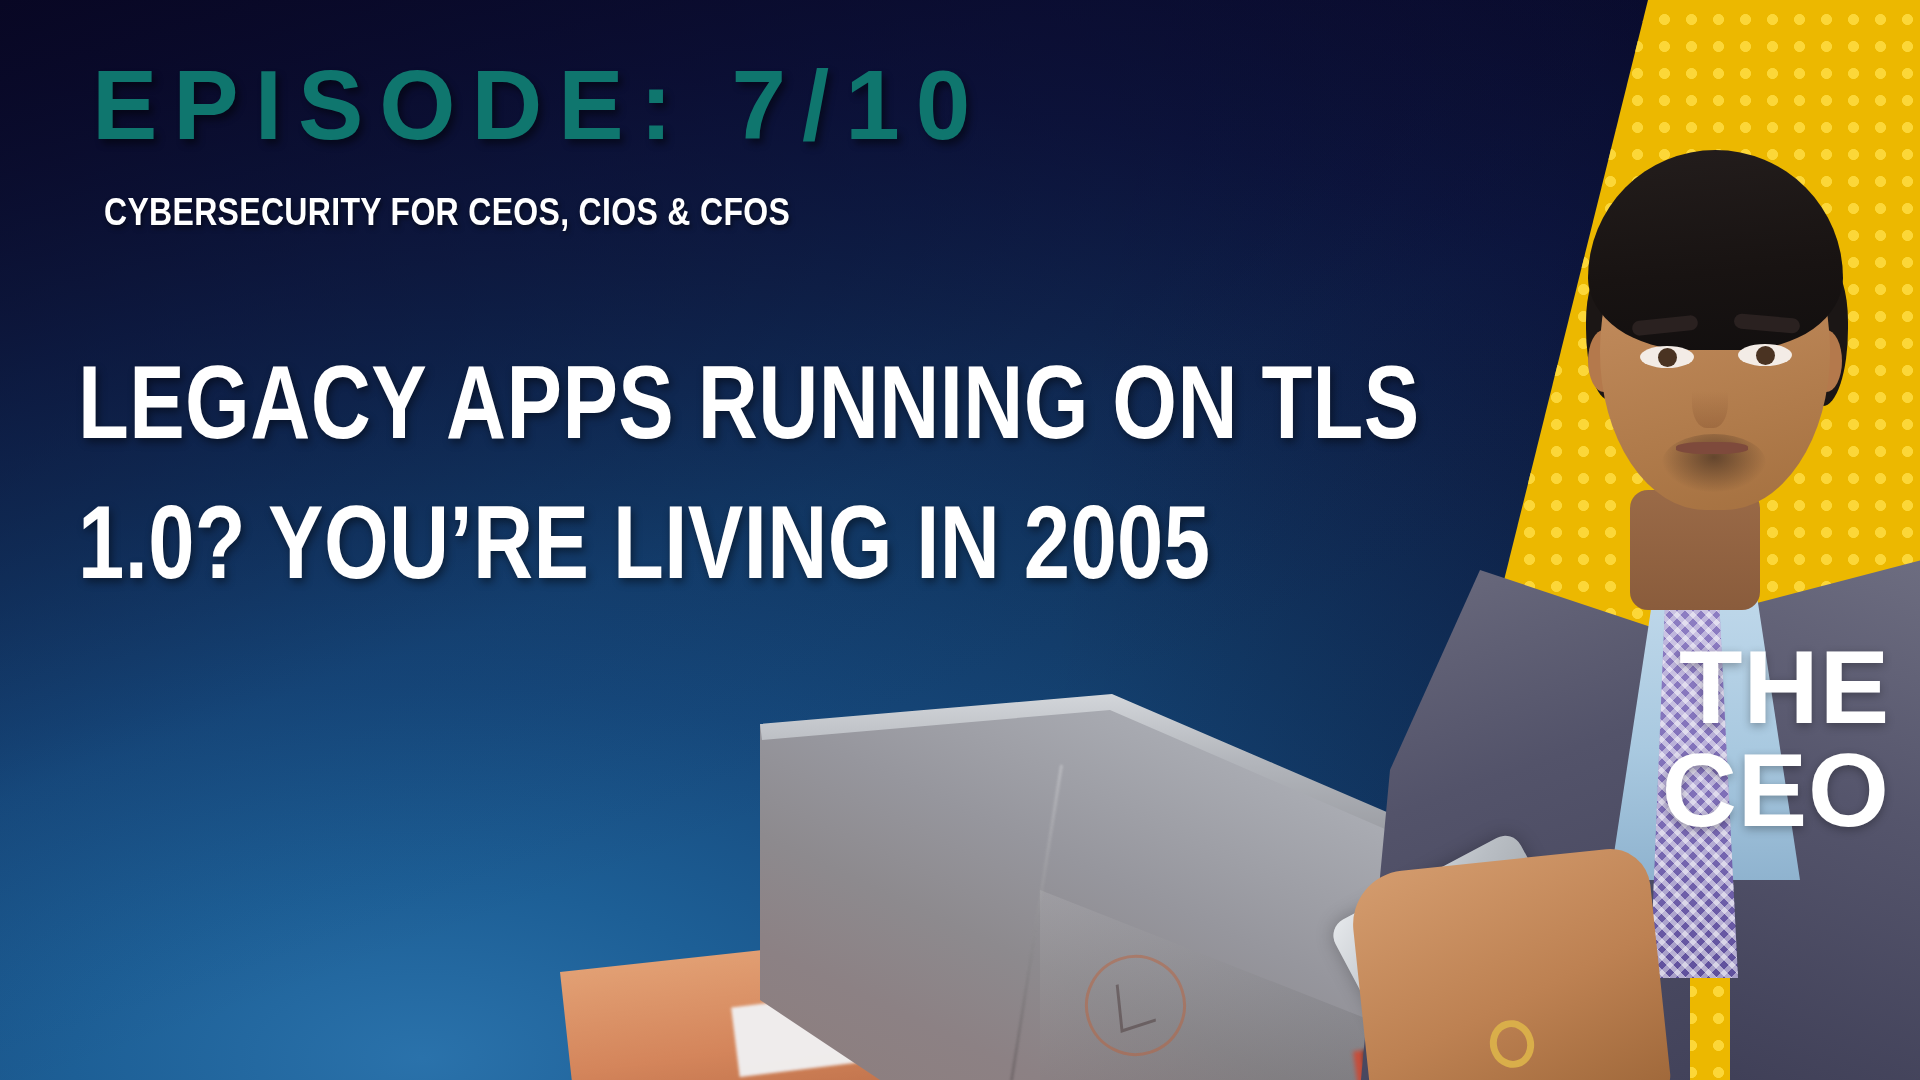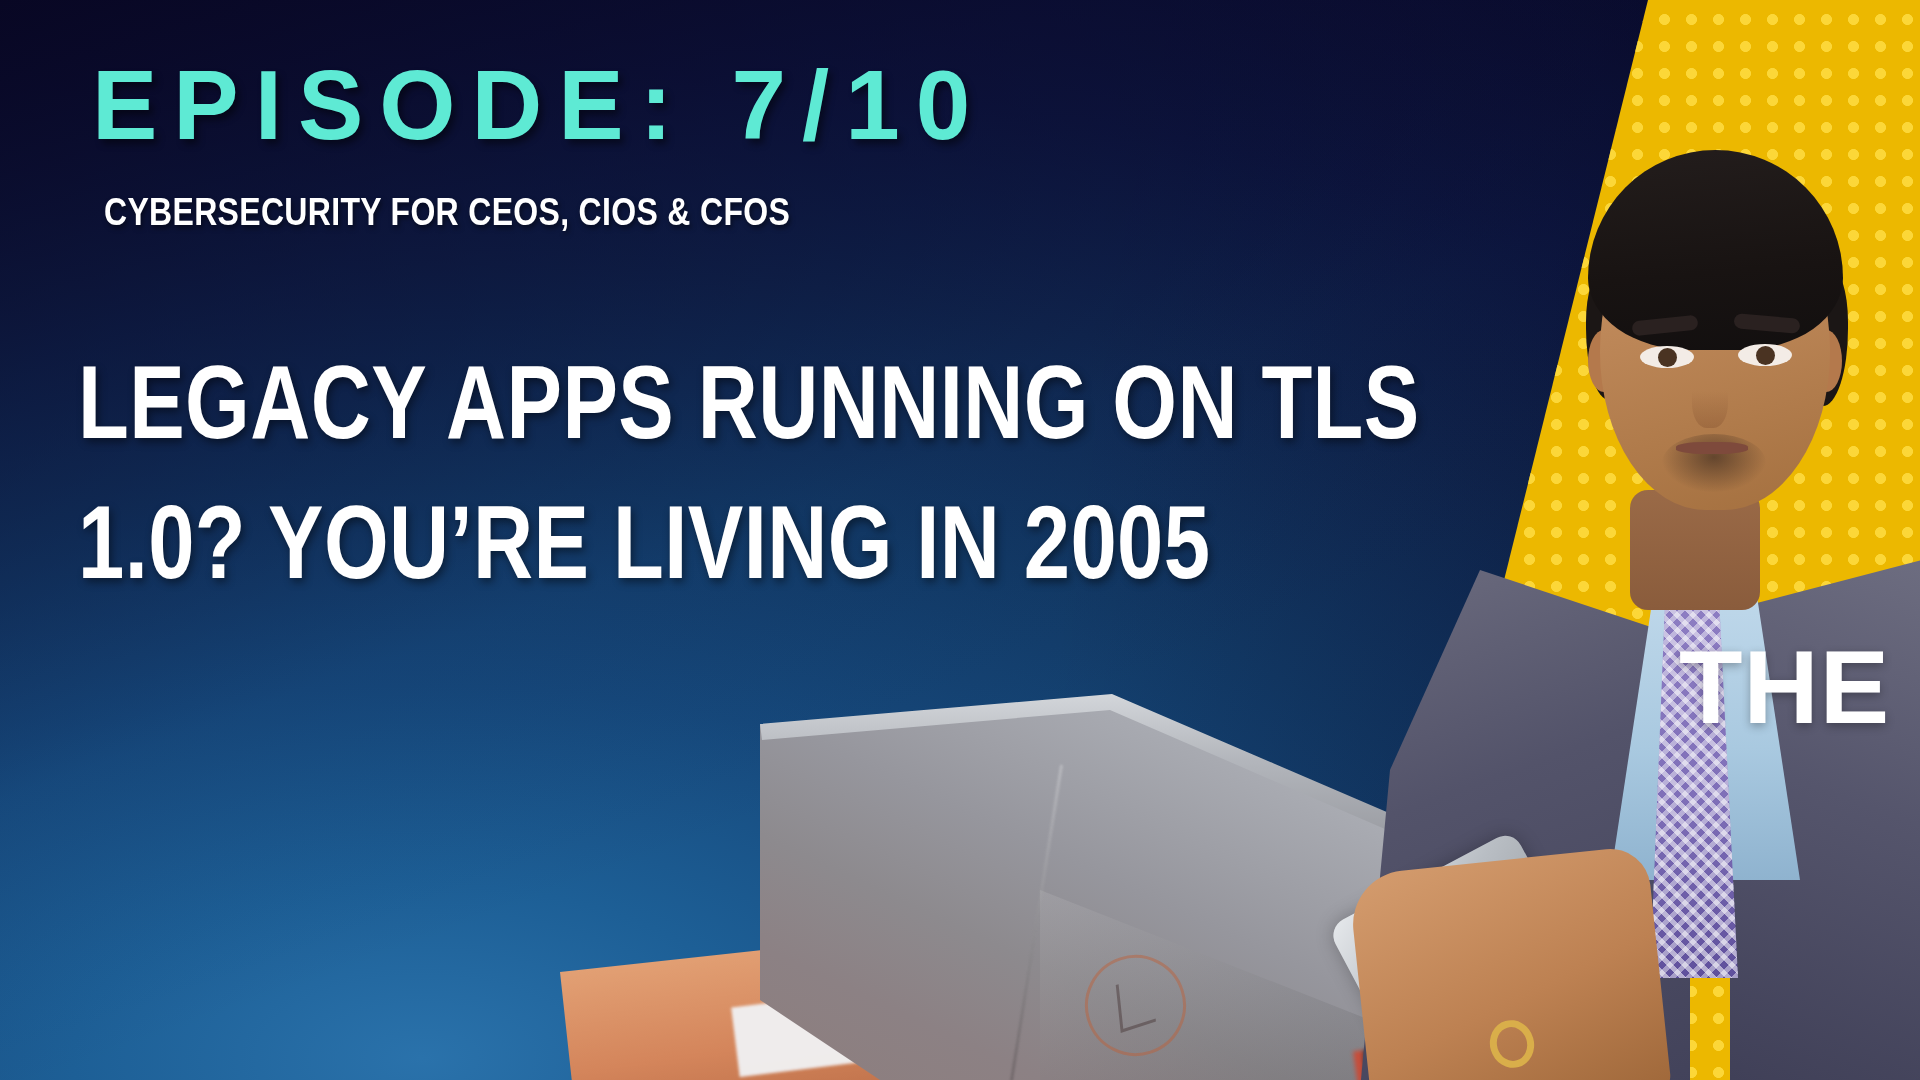--- a/index.html
+++ b/index.html
@@ -245,21 +245,21 @@
     box-shadow: 0 0 18px rgba(0,0,0,0.25);
   }
 
   
   .text-layer { position: absolute; inset: 0; }
 
   .episode {
     position: absolute;
     left: 92px;
     top: 56px;
-    color: #5eead4;
+    color: #0f766e;
     font-size: 98px;
     line-height: 1;
     font-weight: 700;
     letter-spacing: 16px;
     white-space: nowrap;
     text-shadow: 4px 5px 7px rgba(0,0,0,0.45);
     font-family: "Liberation Sans", sans-serif;
   }
 
   .episode-sub {
@@ -360,16 +360,17 @@
 
     <div class="episode-sub">CYBERSECURITY FOR CEOS, CIOS &amp; CFOS</div>
 
     <div class="headline">
       <span class="headline-line">LEGACY APPS RUNNING ON TLS</span>
       <span class="headline-line">1.0? YOU’RE LIVING IN 2005</span>
     </div>
 
     <div class="brand">
       <span class="brand-line">THE</span>
+      <span class="brand-line">CEO</span>
     </div>
 
   </div>
 </div>
 
 </body></html>

